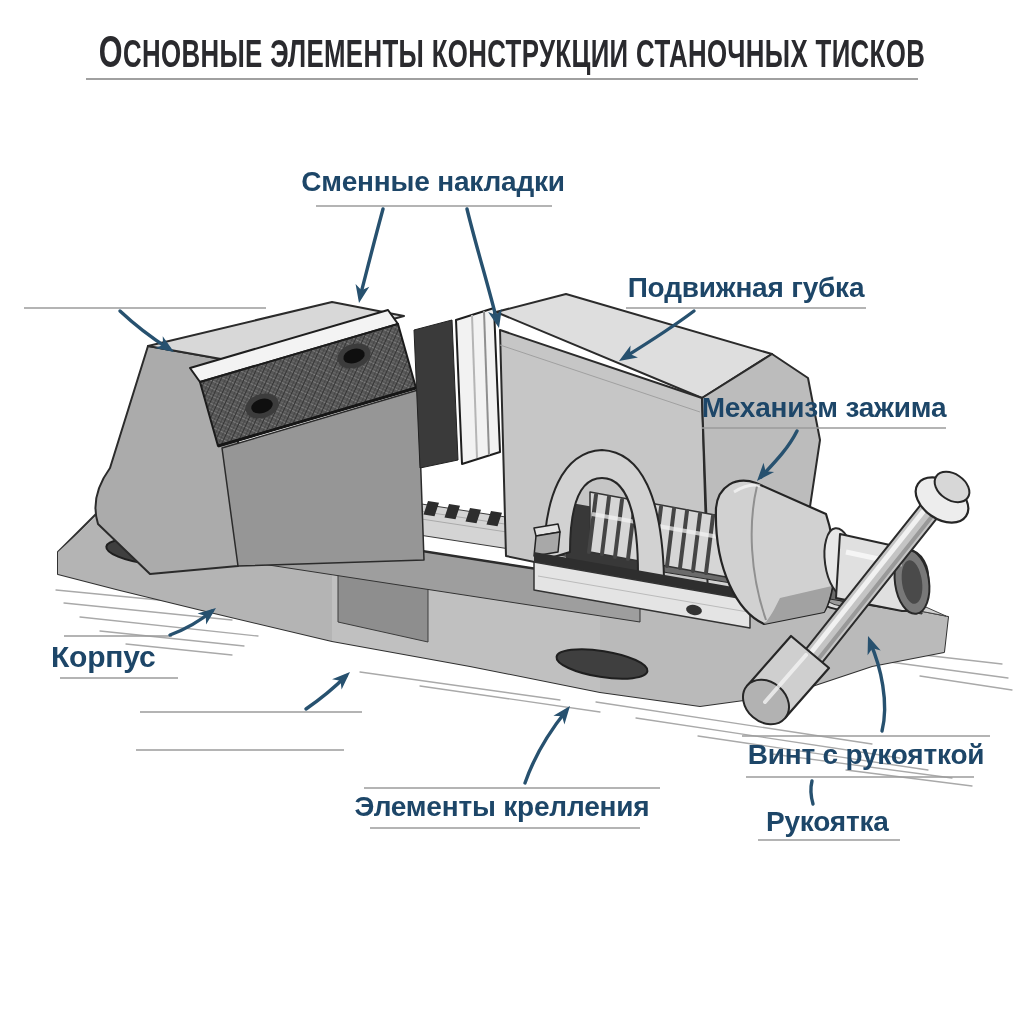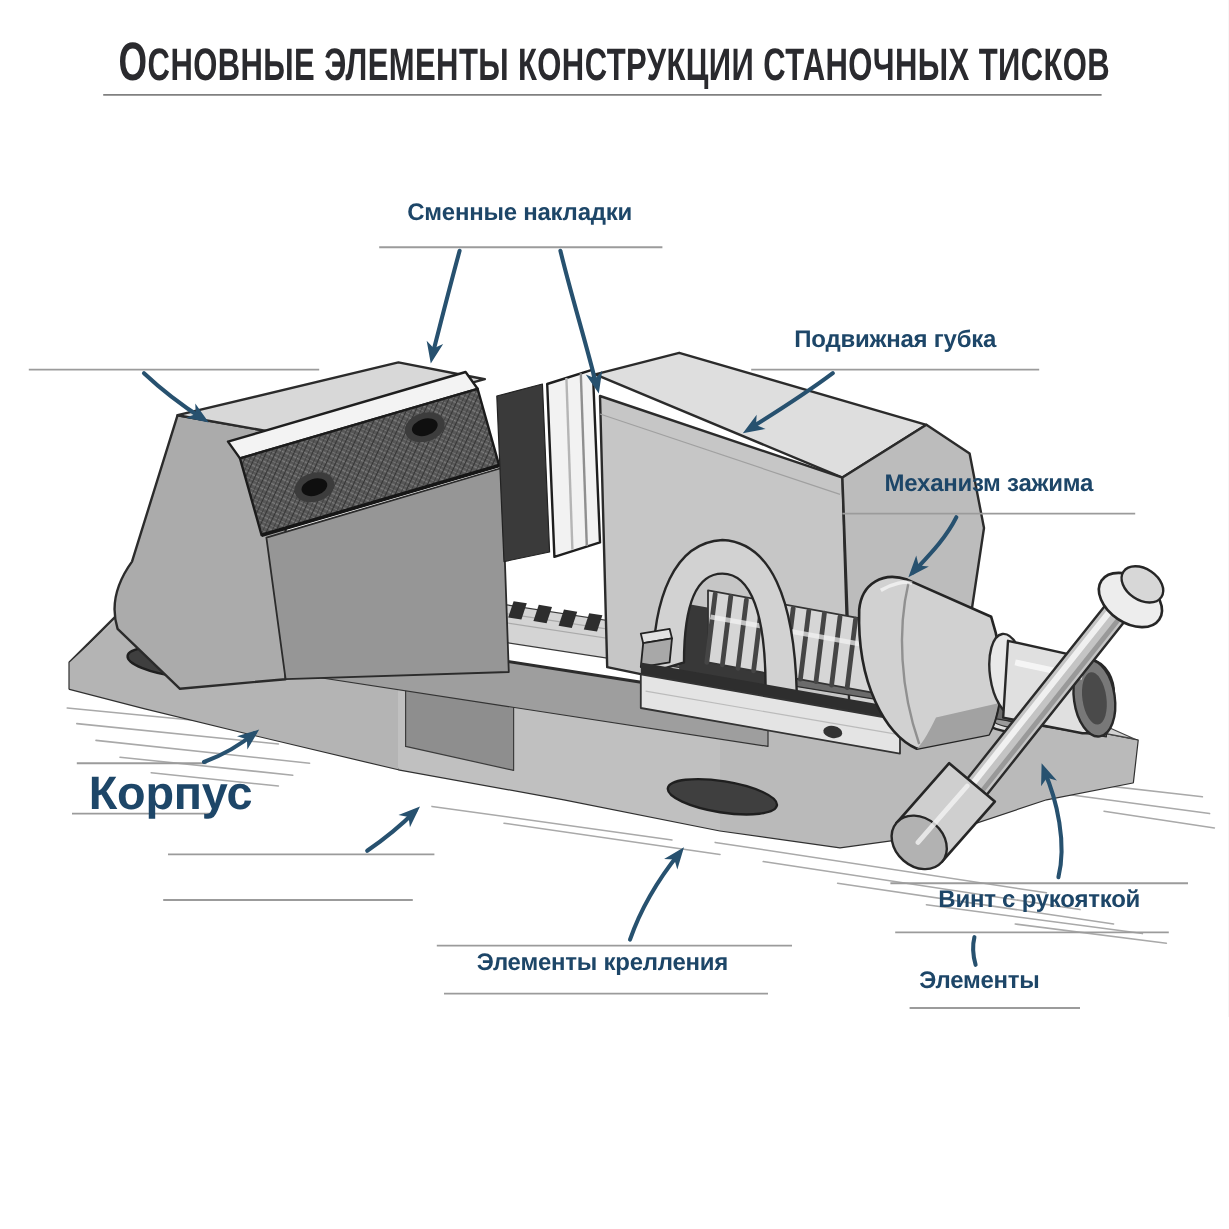--- a/index.html
+++ b/index.html
@@ -5,21 +5,21 @@
   :root{
     --label:#1d4668; --arrow:#27516f; --title:#2a2a2e; --lead:#9b9b9b; --paper:#ffffff;
   }
   html,body{margin:0;padding:0;background:#e8e8e8;}
   .stage{
     position:relative;width:1024px;height:1024px;background:var(--paper);
     overflow:hidden;font-family:"Liberation Sans",sans-serif;text-align:right;
   }
   .stage svg{position:absolute;left:0;top:0;}
   .lbl{
-    position:absolute;font-weight:700;font-size:20px;color:var(--label);
+    position:absolute;font-weight:700;font-size:28px;color:var(--label);
     white-space:nowrap;letter-spacing:-0.2px;line-height:1.15;
   }
   .lbl.center{transform:translateX(-50%);}
   #title{
     position:absolute;left:50%;top:26px;transform:translateX(-50%) scaleX(0.68);
     transform-origin:center top;font-weight:700;font-size:38px;letter-spacing:0.5px;
     color:var(--title);white-space:nowrap;
   }
   #title::first-letter{font-size:45px;}
   
@@ -239,21 +239,21 @@
 
   <div id="title">ОСНОВНЫЕ ЭЛЕМЕНТЫ КОНСТРУКЦИИ СТАНОЧНЫХ ТИСКОВ</div>
 
   <div class="lbl center" style="left:433px;top:166px">Сменные накладки</div>
 
 
   <div class="lbl center" style="left:824px;top:392px">Механизм зажима</div>
 
   <div class="lbl center" style="left:746px;top:272px">Подвижная губка</div>
 
-  <div class="lbl" style="left:74px;top:640px;font-size:39px">Корпус</div>
+  <div class="lbl" style="left:51px;top:640px;font-size:30px">Корпус</div>
 
 
   <div class="lbl center" style="left:502px;top:791px">Элементы крелления</div>
 
   <div class="lbl center" style="left:866px;top:739px">Винт с рукояткой</div>
 
-  <div class="lbl" style="left:766px;top:806px">Элементы</div>
+  <div class="lbl" style="left:766px;top:806px">Рукоятка</div>
 </div>
 
 </body></html>

